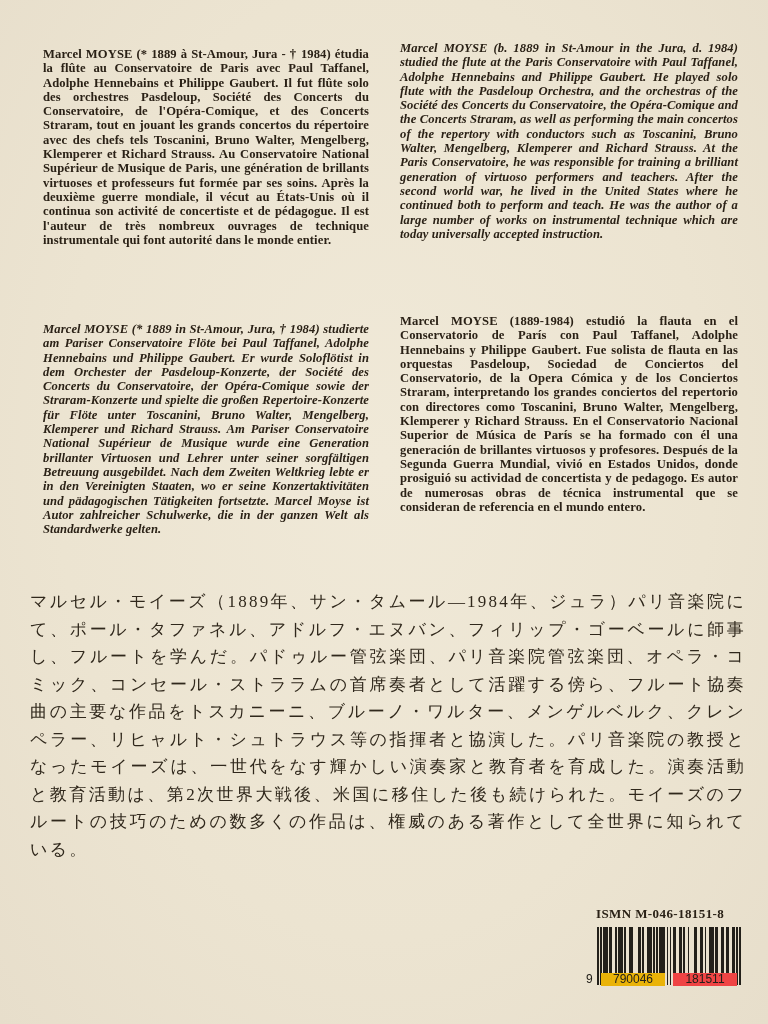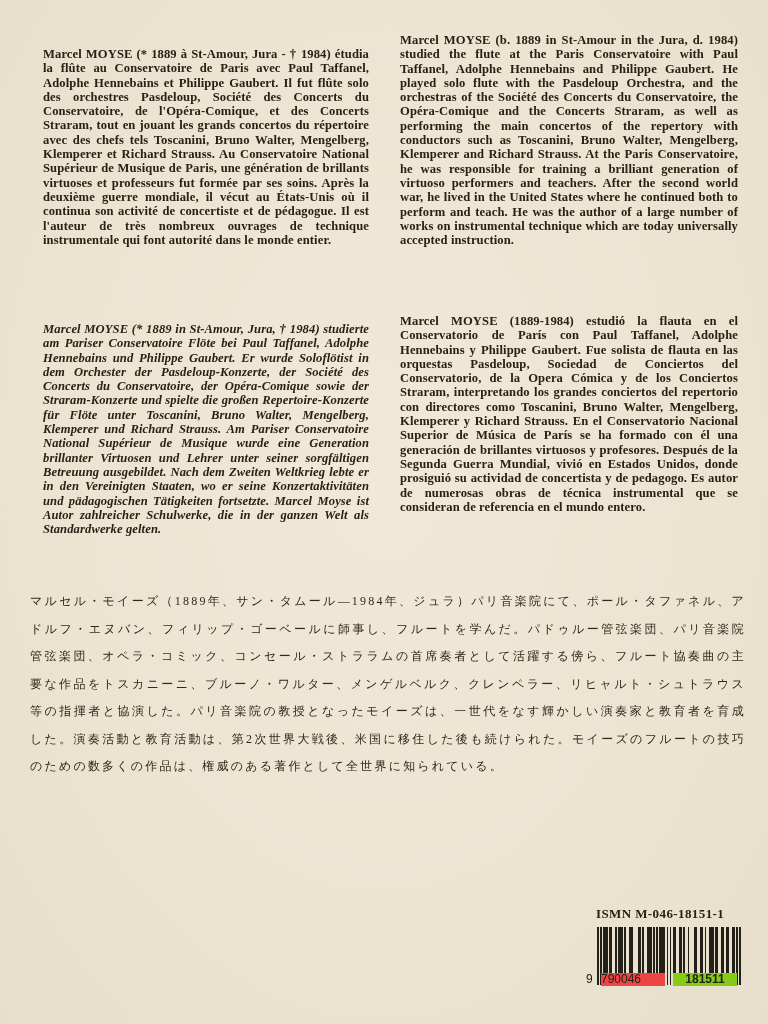--- a/index.html
+++ b/index.html
@@ -13,27 +13,27 @@
   }
   .para {
     position: absolute;
     font-size: 12.6px;
     line-height: 14.3px;
     font-weight: bold;
     text-align: justify;
     letter-spacing: 0.1px;
   }
   .para-fr { left: 43px;  top: 47px;  width: 326px; }
-  .para-en { left: 400px; top: 33px;  width: 338px; }
+  .para-en { left: 400px; top: 41px;  width: 338px; font-style: italic; }
   .para-de { left: 43px;  top: 322px; width: 326px; font-style: italic; }
   .para-es { left: 400px; top: 314px; width: 338px; }
   .para-ja {
     position: absolute;
     left: 30px; top: 588px; width: 716px;
-    font-size: 12px;
+    font-size: 17px;
     line-height: 27.5px;
     letter-spacing: 2.2px;
     text-align: justify;
     font-weight: normal;
     color: #30281c;
   }
   .footer {
     position: absolute;
     left: 586px; top: 906px;
     width: 160px;
@@ -65,34 +65,34 @@
     position: relative;
     z-index: 2;
     margin-top: -12px;
     display: flex;
     font-family: "Liberation Sans", sans-serif;
     font-size: 12px;
     line-height: 13px;
     color: #23201a;
   }
   .barcode-digits .lead  { width: 11px; text-align: left; }
-  .barcode-digits .grp-l { margin-left: 4px; width: 64px; background: #ef4444; }
-  .barcode-digits .grp-r { margin-left: 8px; width: 64px; text-align: center; background: #84cc16; font-weight: bold; }
+  .barcode-digits .grp-l { margin-left: 4px; width: 64px; text-align: center; background: #eab308; }
+  .barcode-digits .grp-r { margin-left: 8px; width: 64px; text-align: center; background: #ef4444; }
 </style>
 </head>
 <body>
 
 <div class="para para-fr">Marcel MOYSE (* 1889 à St-Amour, Jura - † 1984) étudia la flûte au Conservatoire de Paris avec Paul Taffanel, Adolphe Hennebains et Philippe Gaubert. Il fut flûte solo des orchestres Pasdeloup, Société des Concerts du Conservatoire, de l'Opéra-Comique, et des Concerts Straram, tout en jouant les grands concertos du répertoire avec des chefs tels Toscanini, Bruno Walter, Mengelberg, Klemperer et Richard Strauss. Au Conservatoire National Supérieur de Musique de Paris, une génération de brillants virtuoses et professeurs fut formée par ses soins. Après la deuxième guerre mondiale, il vécut au États-Unis où il continua son activité de concertiste et de pédagogue. Il est l'auteur de très nombreux ouvrages de technique instrumentale qui font autorité dans le monde entier.</div>
 <div class="para para-en">Marcel MOYSE (b. 1889 in St-Amour in the Jura, d. 1984) studied the flute at the Paris Conservatoire with Paul Taffanel, Adolphe Hennebains and Philippe Gaubert. He played solo flute with the Pasdeloup Orchestra, and the orchestras of the Société des Concerts du Conservatoire, the Opéra-Comique and the Concerts Straram, as well as performing the main concertos of the repertory with conductors such as Toscanini, Bruno Walter, Mengelberg, Klemperer and Richard Strauss. At the Paris Conservatoire, he was responsible for training a brilliant generation of virtuoso performers and teachers. After the second world war, he lived in the United States where he continued both to perform and teach. He was the author of a large number of works on instrumental technique which are today universally accepted instruction.</div>
 <div class="para para-de">Marcel MOYSE (* 1889 in St-Amour, Jura, † 1984) studierte am Pariser Conservatoire Flöte bei Paul Taffanel, Adolphe Hennebains und Philippe Gaubert. Er wurde Soloflötist in dem Orchester der Pasdeloup-Konzerte, der Société des Concerts du Conservatoire, der Opéra-Comique sowie der Straram-Konzerte und spielte die großen Repertoire-Konzerte für Flöte unter Toscanini, Bruno Walter, Mengelberg, Klemperer und Richard Strauss. Am Pariser Conservatoire National Supérieur de Musique wurde eine Generation brillanter Virtuosen und Lehrer unter seiner sorgfältigen Betreuung ausgebildet. Nach dem Zweiten Weltkrieg lebte er in den Vereinigten Staaten, wo er seine Konzertaktivitäten und pädagogischen Tätigkeiten fortsetzte. Marcel Moyse ist Autor zahlreicher Schulwerke, die in der ganzen Welt als Standardwerke gelten.</div>
 <div class="para para-es">Marcel MOYSE (1889-1984) estudió la flauta en el Conservatorio de París con Paul Taffanel, Adolphe Hennebains y Philippe Gaubert. Fue solista de flauta en las orquestas Pasdeloup, Sociedad de Conciertos del Conservatorio, de la Opera Cómica y de los Conciertos Straram, interpretando los grandes conciertos del repertorio con directores como Toscanini, Bruno Walter, Mengelberg, Klemperer y Richard Strauss. En el Conservatorio Nacional Superior de Música de París se ha formado con él una generación de brillantes virtuosos y profesores. Después de la Segunda Guerra Mundial, vivió en Estados Unidos, donde prosiguió su actividad de concertista y de pedagogo. Es autor de numerosas obras de técnica instrumental que se consideran de referencia en el mundo entero.</div>
 <div class="para-ja">マルセル・モイーズ（1889年、サン・タムール—1984年、ジュラ）パリ音楽院にて、ポール・タファネル、アドルフ・エヌバン、フィリップ・ゴーベールに師事し、フルートを学んだ。パドゥルー管弦楽団、パリ音楽院管弦楽団、オペラ・コミック、コンセール・ストララムの首席奏者として活躍する傍ら、フルート協奏曲の主要な作品をトスカニーニ、ブルーノ・ワルター、メンゲルベルク、クレンペラー、リヒャルト・シュトラウス等の指揮者と協演した。パリ音楽院の教授となったモイーズは、一世代をなす輝かしい演奏家と教育者を育成した。演奏活動と教育活動は、第2次世界大戦後、米国に移住した後も続けられた。モイーズのフルートの技巧のための数多くの作品は、権威のある著作として全世界に知られている。</div>
 
 <div class="footer">
-  <div class="ismn">ISMN M-046-18151-1</div>
+  <div class="ismn">ISMN M-046-18151-8</div>
   <div class="barcode">
       <i class="on guard"></i>
       <i class="guard"></i>
       <i class="on guard"></i>
       <i class=""></i>
       <i class="on"></i>
       <i class="on"></i>
       <i class="on"></i>
       <i class=""></i>
       <i class="on"></i>

